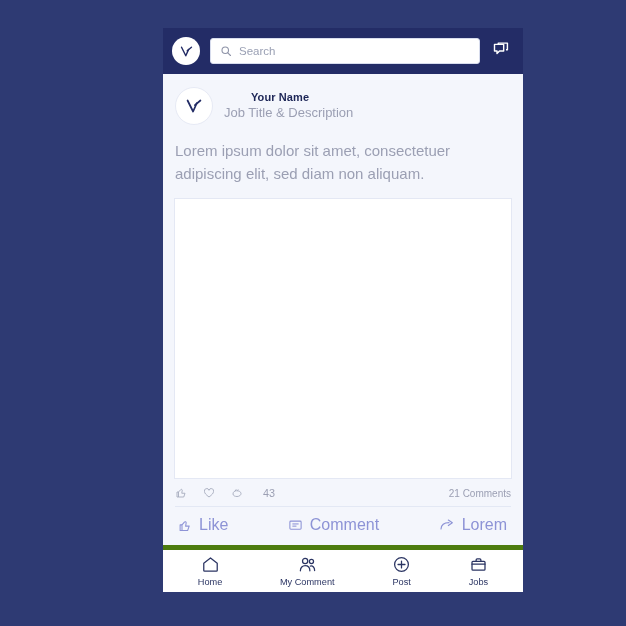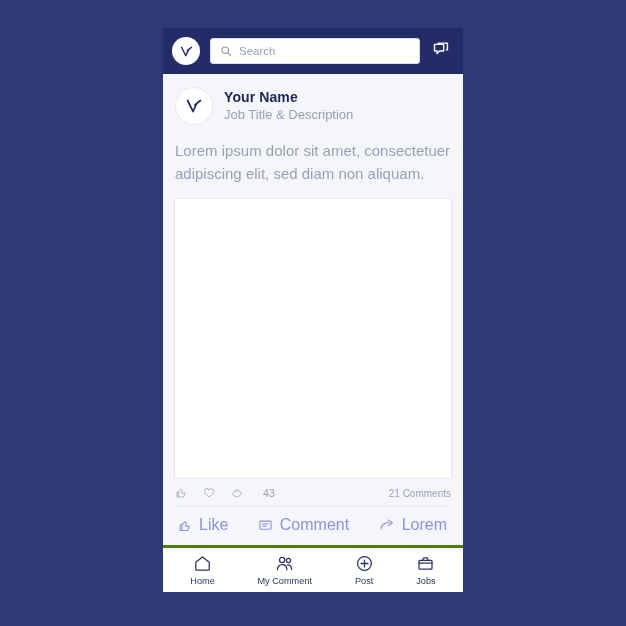--- a/index.html
+++ b/index.html
@@ -11,21 +11,21 @@
     height: 626px;
     background: #2e3a73;
     font-family: "Liberation Sans", sans-serif;
     overflow: hidden;
   }
 
   #app-frame {
     position: absolute;
     left: 163px;
     top: 28px;
-    width: 300px;
+    width: 360px;
     height: 564px;
     background: #f4f6fc;
     display: flex;
     flex-direction: column;
     overflow: hidden;
   }
 
   
   .app-header {
     height: 46px;
@@ -101,24 +101,25 @@
     display: flex;
     align-items: center;
     justify-content: center;
     flex: 0 0 auto;
   }
   .post-identity {
     margin-left: 11px;
     line-height: 1.25;
   }
   .post-name {
-    font-size: 14px;
+    font-size: 11px;
     font-weight: bold;
     color: #1d2657;
     letter-spacing: .1px;
+    margin-left: 27px;
   }
   .post-title {
     font-size: 13px;
     color: #9b9fb3;
     margin-top: 1px;
   }
   .post-body {
     padding: 14px 12px 0 12px;
     font-size: 15px;
     line-height: 1.55;
@@ -172,21 +173,21 @@
     gap: 7px;
     color: #8d93d6;
     font-size: 16px;
   }
 
   
   .bottom-nav {
     flex: 0 0 auto;
     height: 47px;
     background: #ffffff;
-    border-top: 3px solid #4d7c0f;
+    border-top: 5px solid #4d7c0f;
     display: flex;
     align-items: center;
     justify-content: space-around;
     padding: 0 6px;
     box-sizing: border-box;
   }
   .nav-item {
     display: flex;
     flex-direction: column;
     align-items: center;

